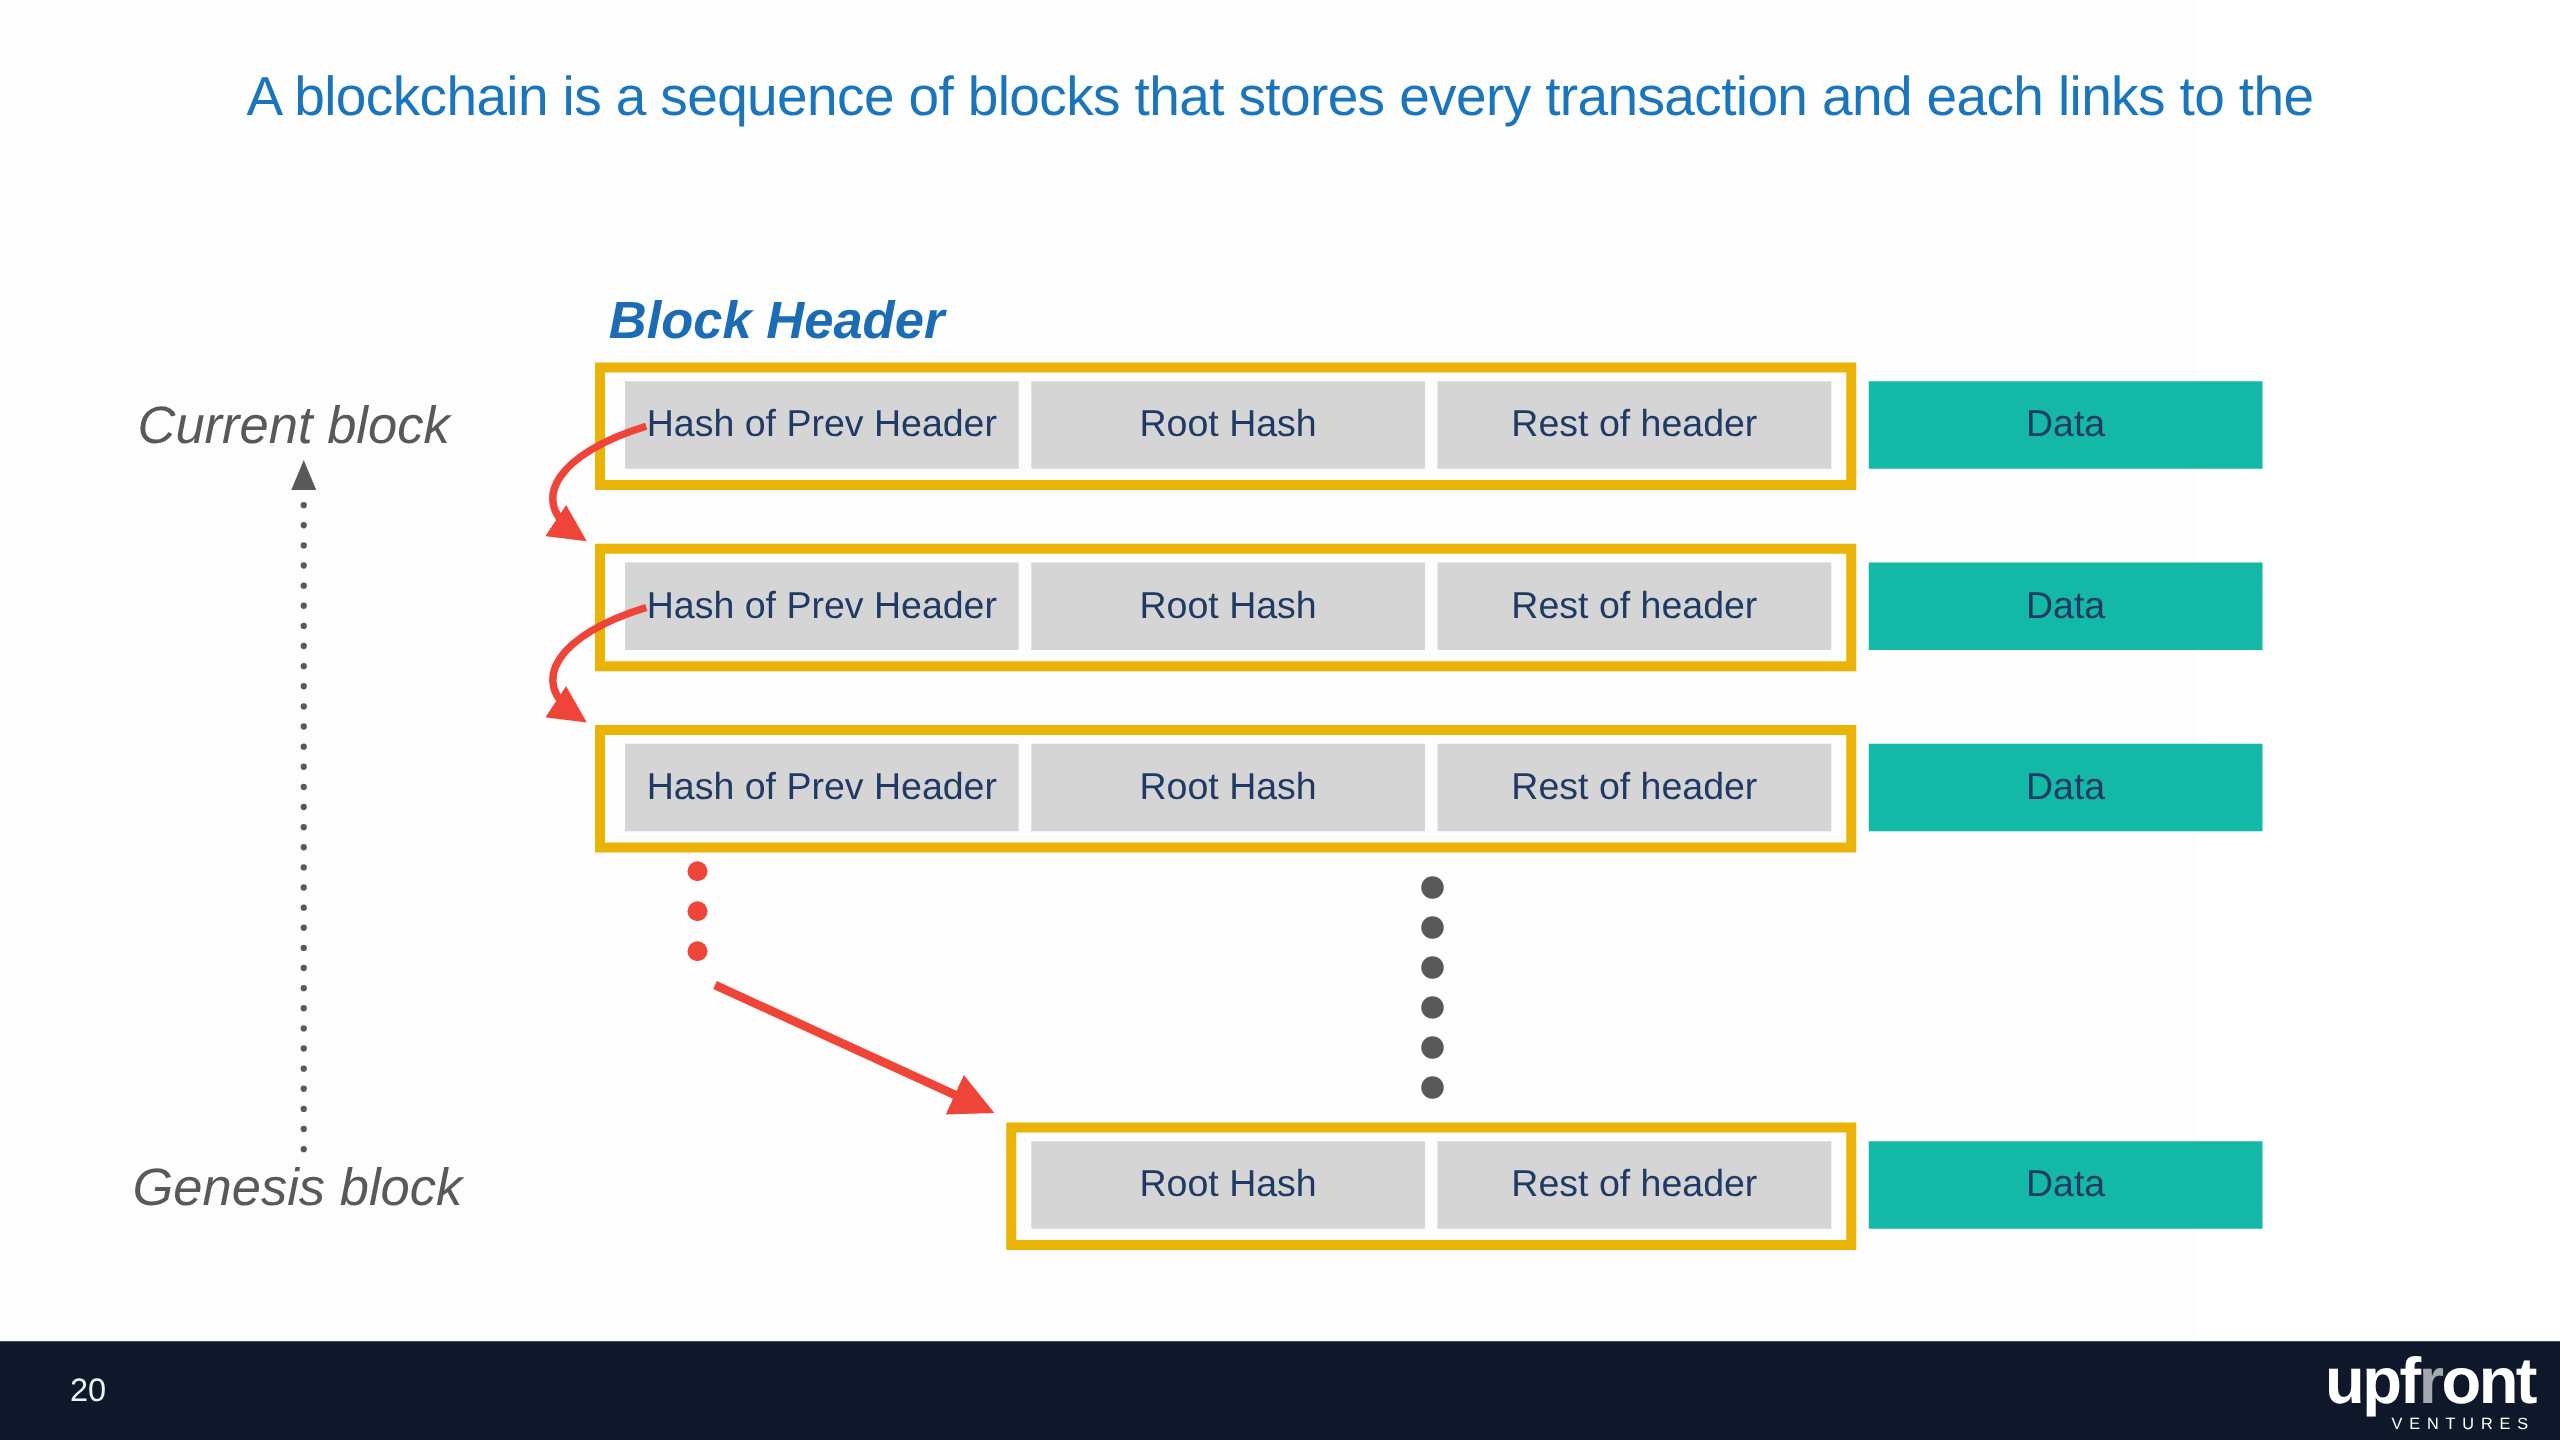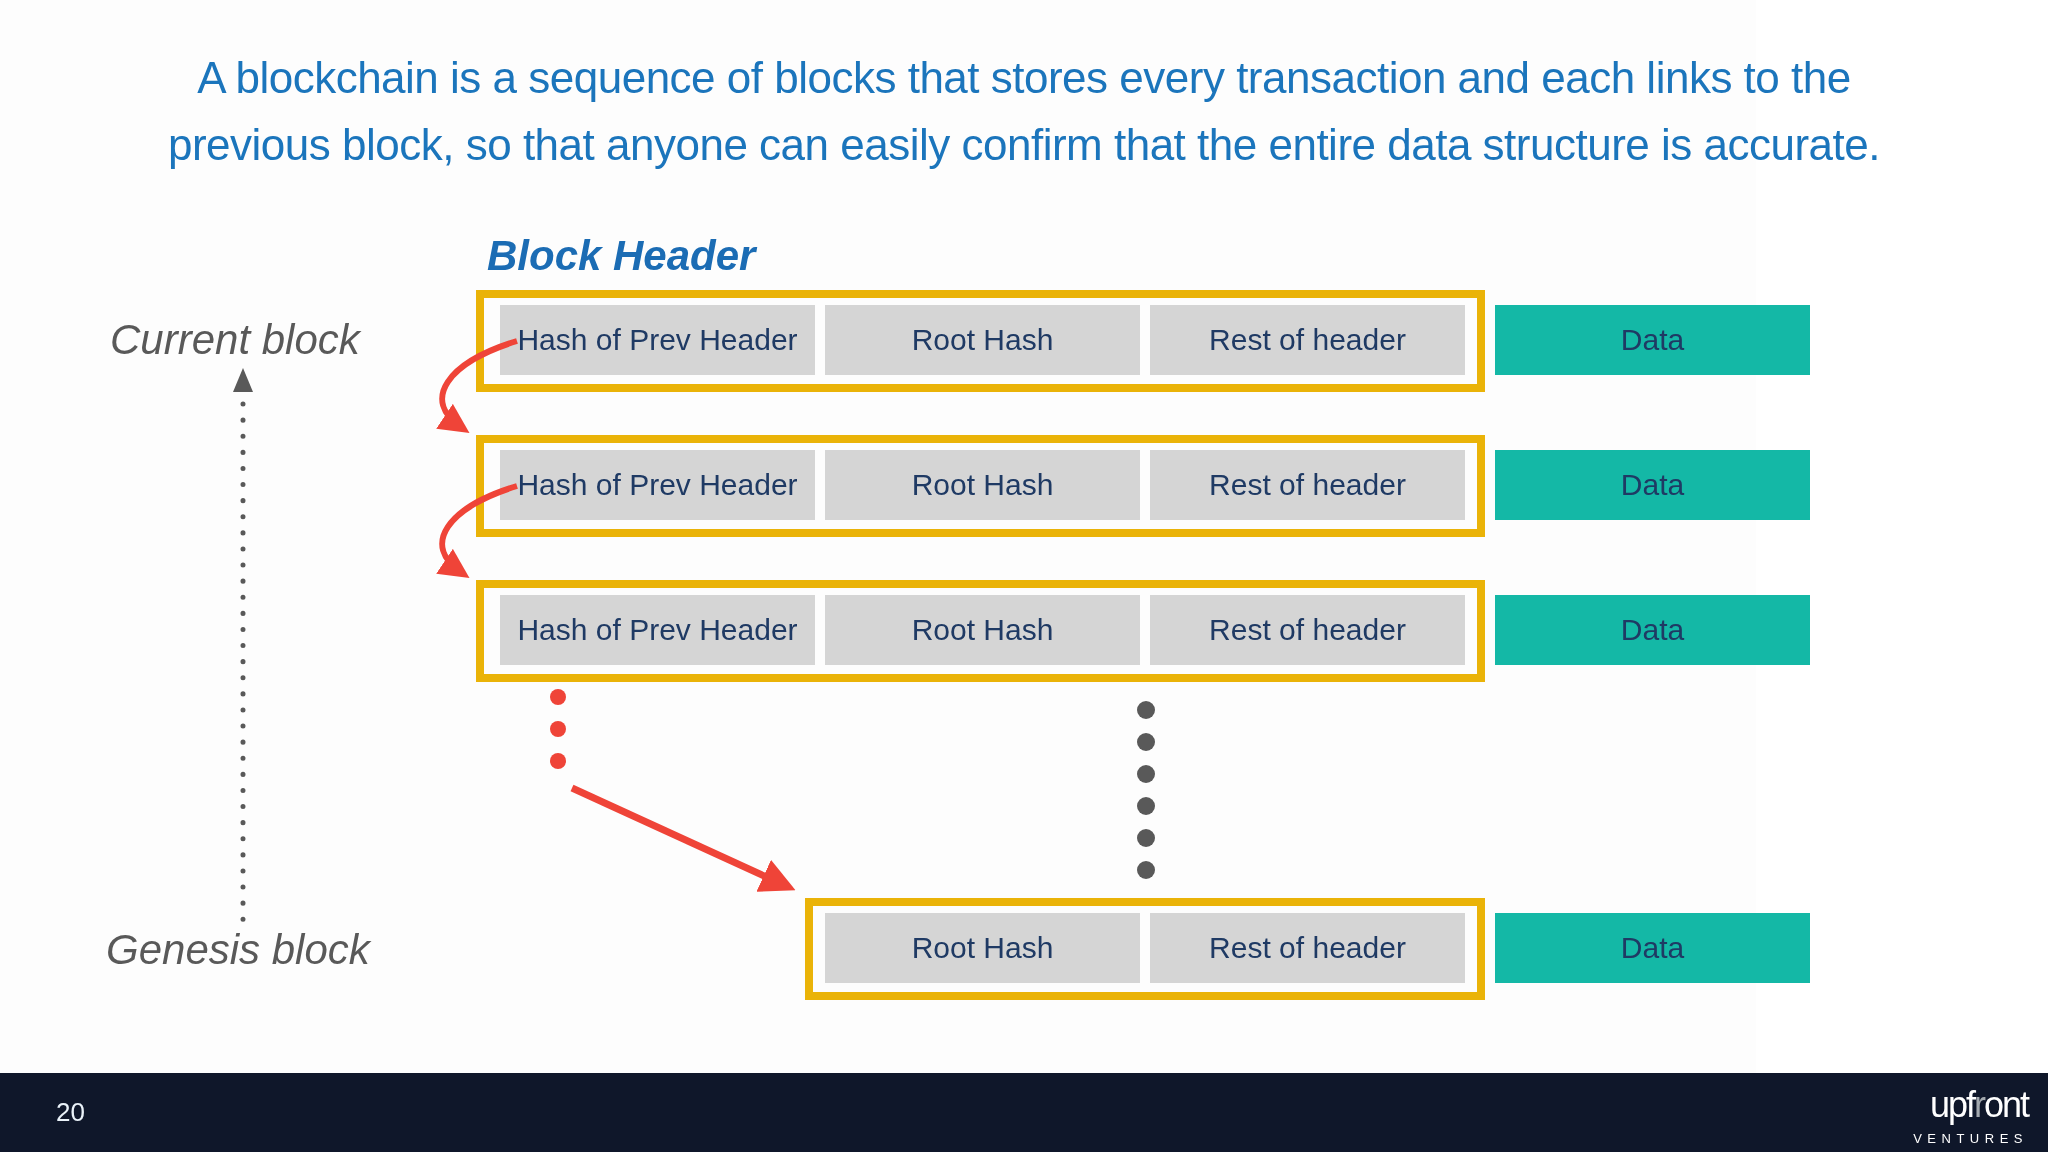--- a/index.html
+++ b/index.html
@@ -102,38 +102,37 @@
   }
   .page-number {
     position: absolute; left: 56px; top: 24px;
     color: #eaf2f9; font-size: 26px; font-weight: 400;
   }
   .logo {
     position: absolute; right: 20px; top: 6px;
     text-align: right;
   }
   .logo-word {
-    font-size: 36px; font-weight: 400; letter-spacing: -2px;
+    font-size: 52px; font-weight: 700; letter-spacing: -2px;
     color: #ffffff; line-height: 52px; margin-left: 40px;
   }
   .logo-word .mid { color: #a3a9ae; }
   .logo-sub {
     margin-top: 0px;
     font-size: 13px; letter-spacing: 5.5px;
     color: #ffffff; font-weight: 400;
   }
 </style>
 </head>
 <body>
 
 <div class="slide">
 
   <div class="title">
     <div>A blockchain is a sequence of blocks that stores every transaction and each links to the</div>
-    <div>previous block, so that anyone can easily confirm that the entire data structure is accurate.</div>
   </div>
 
   <div class="block-header-label">Block Header</div>
 
   <div class="side-label current-label">Current block</div>
   <div class="side-label genesis-label">Genesis block</div>
 
   <div class="hdr-box row1">
     <div class="cell c1">Hash of Prev Header</div>
     <div class="cell c2">Root Hash</div>

